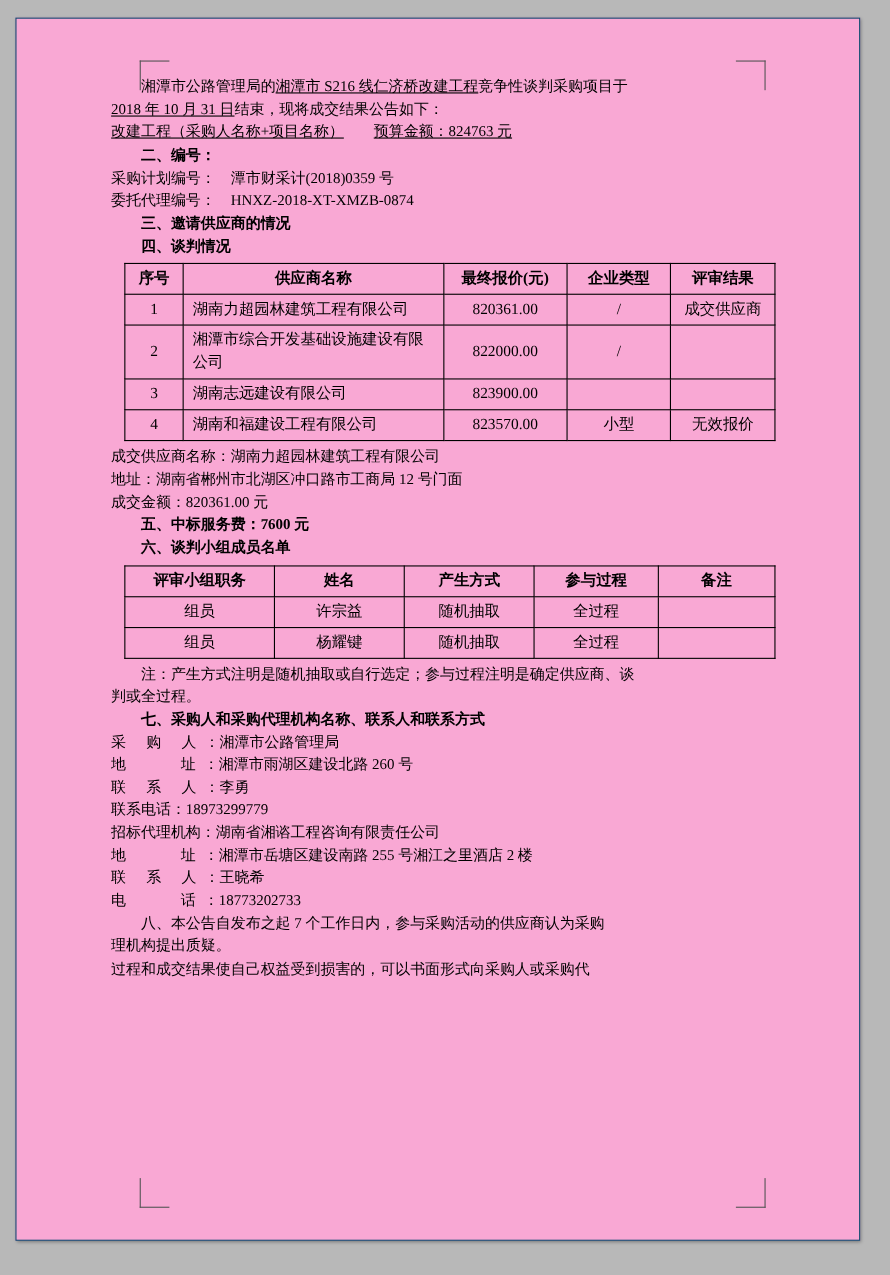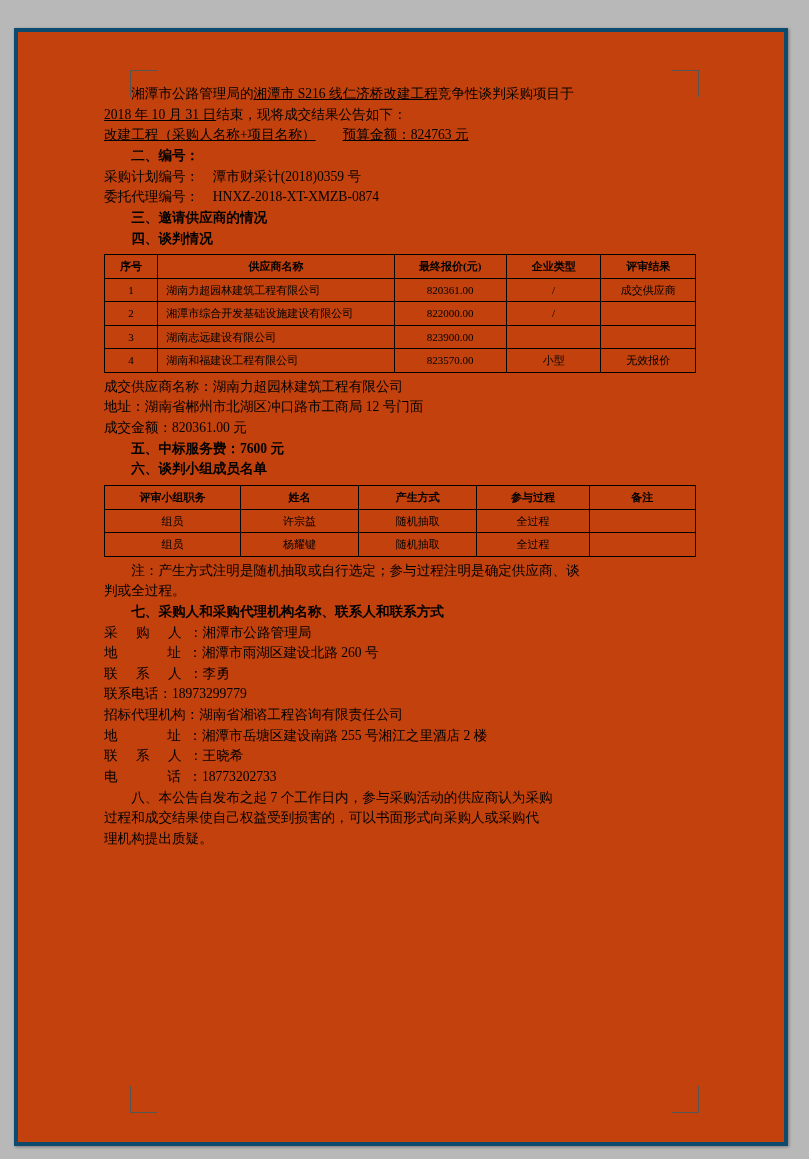--- a/index.html
+++ b/index.html
@@ -11,25 +11,25 @@
   #page-wrap {
     width: 809px;
     height: 1159px;
     position: relative;
     background: #b8b8b8;
     overflow: hidden;
   }
   #page {
     position: absolute;
     left: 14px;
-    top: 28px;
+    top: 16px;
     width: 766px;
     height: 1110px;
-    background: #c2410c;
-    border: 4px solid #0c4a6e;
+    background: #f9a8d4;
+    border: 1px solid #0c4a6e;
     box-shadow: 1px 1px 3px rgba(0,0,0,0.35);
     overflow: hidden;
   }
   
   .crop {
     position: absolute;
     width: 26px;
     height: 26px;
   }
   .crop.tl { left: 112px; top: 38px; border-left: 1px solid #555; border-top: 1px solid #555; }
@@ -48,22 +48,22 @@
   }
   p { margin: 0; }
   .indent2 { text-indent: 2em; }
   .b { font-weight: bold; }
   .u { text-decoration: underline; }
   .sp { letter-spacing: 0.55em; }
 
   table.grid {
     border-collapse: collapse;
     width: 100%;
-    margin: 5px 0 4px 0;
-    font-size: 11px;
+    margin: 5px 0 4px 12px;
+    font-size: 14px;
   }
   table.grid th, table.grid td {
     border: 1px solid #000;
     padding: 3px 4px;
     text-align: center;
     line-height: 1.5;
   }
   table.grid th { font-weight: bold; }
   table.grid td.left { text-align: left; padding-left: 8px; }
   .t1 col.c1 { width: 9%; }
@@ -200,18 +200,18 @@
       <p><span class="sp">采 购 人</span><span>：湘潭市公路管理局</span></p>
       <p><span class="sp">地　　址</span><span>：湘潭市雨湖区建设北路 260 号</span></p>
       <p><span class="sp">联 系 人</span><span>：李勇</span></p>
       <p>联系电话：18973299779</p>
       <p>招标代理机构：湖南省湘谘工程咨询有限责任公司</p>
       <p><span class="sp">地　　址</span><span>：湘潭市岳塘区建设南路 255 号湘江之里酒店 2 楼</span></p>
       <p><span class="sp">联 系 人</span><span>：王晓希</span></p>
       <p><span class="sp">电　　话</span><span>：18773202733</span></p>
 
       <p class="indent2">八、本公告自发布之起 7 个工作日内，参与采购活动的供应商认为采购</p>
+      <p>理机构提出质疑。</p>
       <p>过程和成交结果使自己权益受到损害的，可以书面形式向采购人或采购代</p>
-      <p>理机构提出质疑。</p>
 
     </div>
   </div>
 </div>
 
 </body></html>

